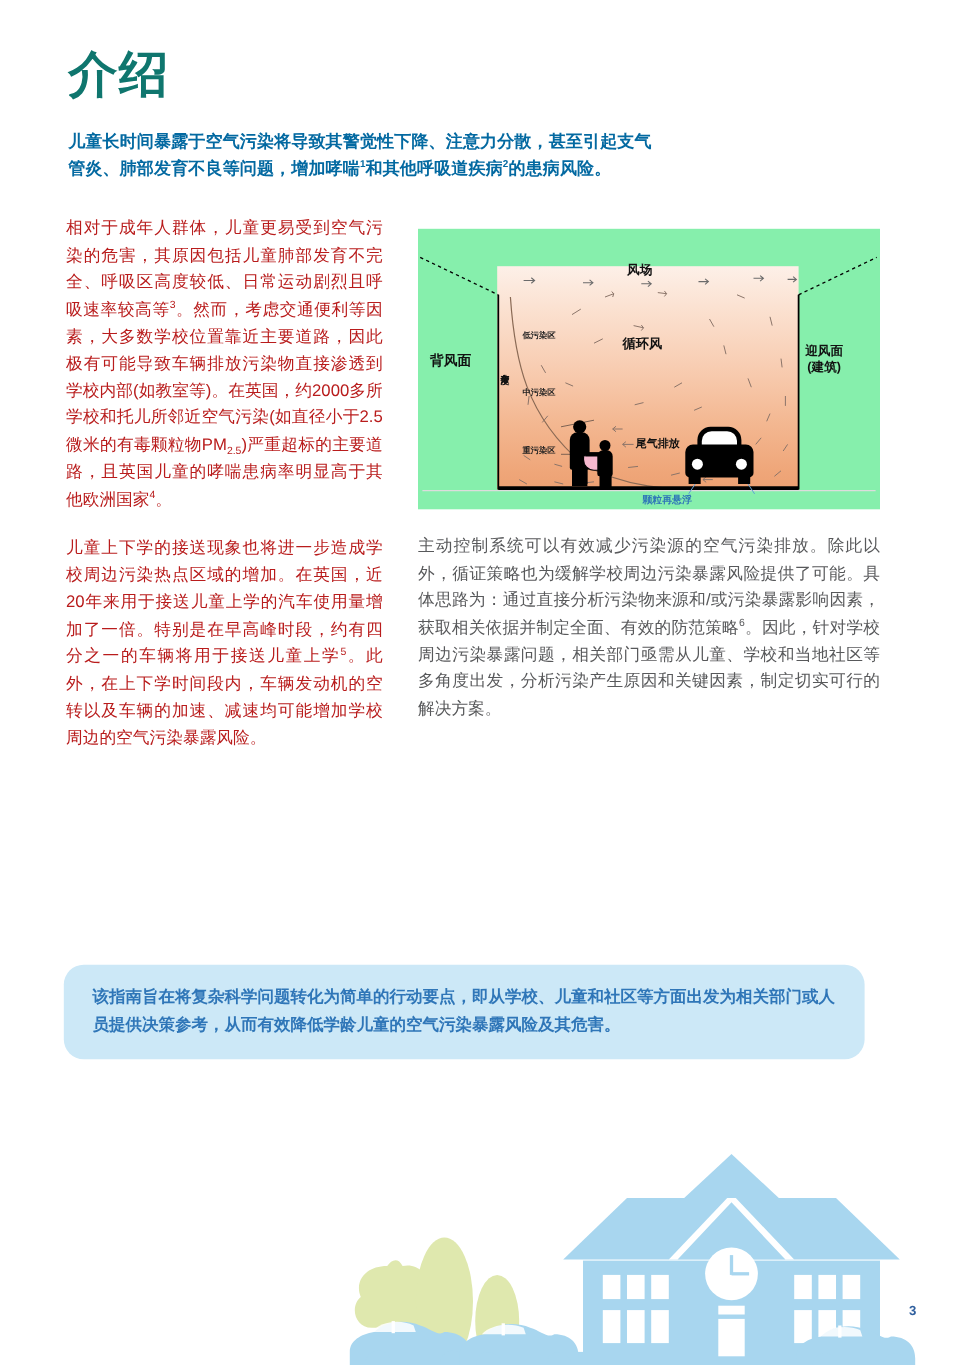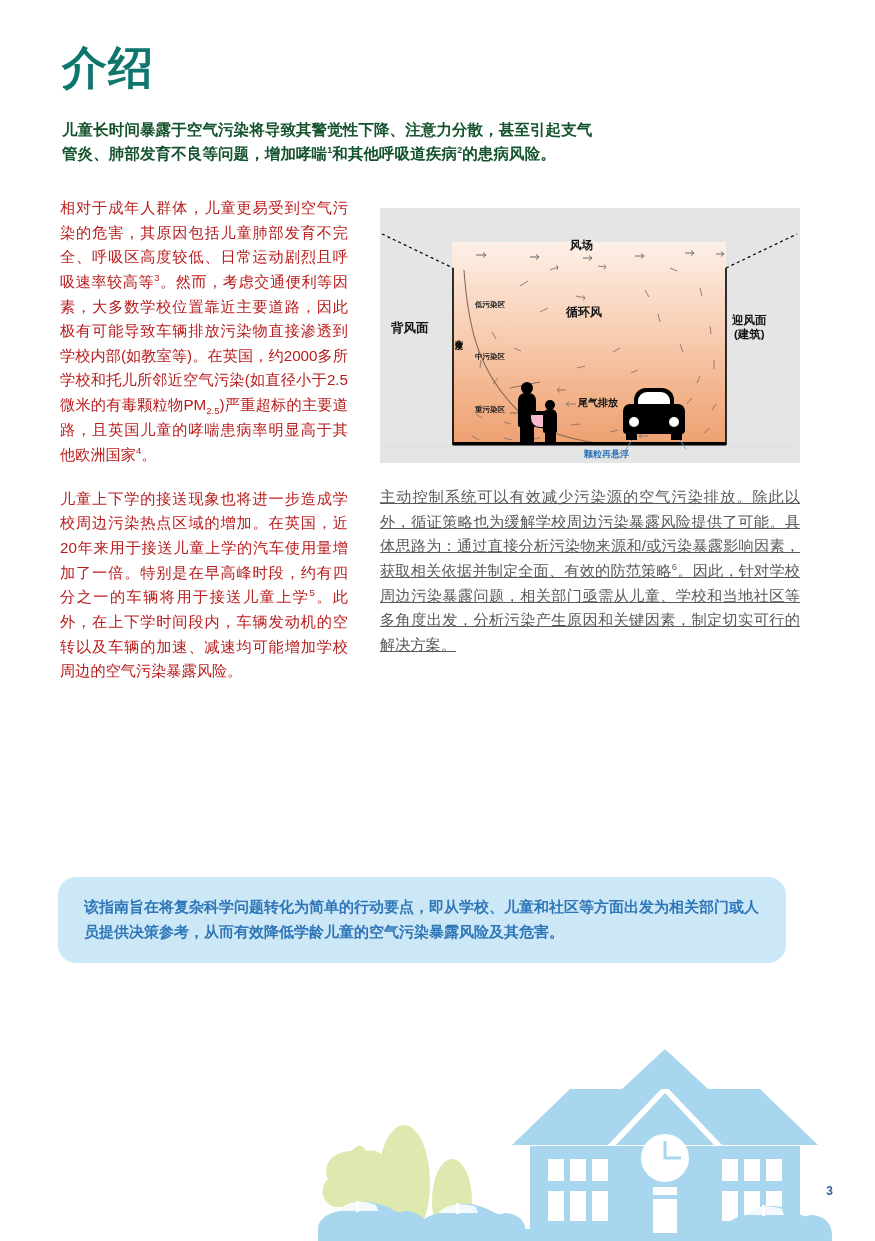--- a/index.html
+++ b/index.html
@@ -30,21 +30,21 @@
     letter-spacing: 1px;
     line-height: 1;
   }
   .lede {
     position: absolute;
     left: 62px;
     top: 118px;
     width: 700px;
     font-size: 15.5px;
     font-weight: bold;
-    color: #14532d;
+    color: #0369a1;
     line-height: 1.55;
     letter-spacing: .1px;
   }
   .lede sup { font-size: 9px; font-weight: bold; vertical-align: super; }
 
   
   .col-left {
     position: absolute;
     left: 60px;
     top: 196px;
@@ -64,21 +64,21 @@
     left: 380px;
     top: 208px;
     width: 420px;
   }
 
   
   .illus {
     position: relative;
     width: 420px;
     height: 255px;
-    background: #e5e5e5;
+    background: #86efac;
     overflow: hidden;
   }
   .illus .street-canyon {
     position: absolute;
     left: 72px;
     top: 34px;
     width: 274px;
     height: 203px;
     background: linear-gradient(to bottom,
         #fdf0e8 0%,
@@ -153,21 +153,20 @@
   }
   .caption sup { font-size: 9px; vertical-align: super; }
 
   .col-right-body {
     margin-top: 22px;
     font-size: 15.2px;
     color: #58595b;
     line-height: 1.62;
     text-align: justify;
     text-justify: inter-ideograph;
-    text-decoration: underline;
   }
   .col-right-body sup { font-size: 9.5px; vertical-align: super; }
 
   
   .callout {
     position: absolute;
     left: 58px;
     top: 877px;
     width: 728px;
     padding: 17px 26px 19px 26px;

